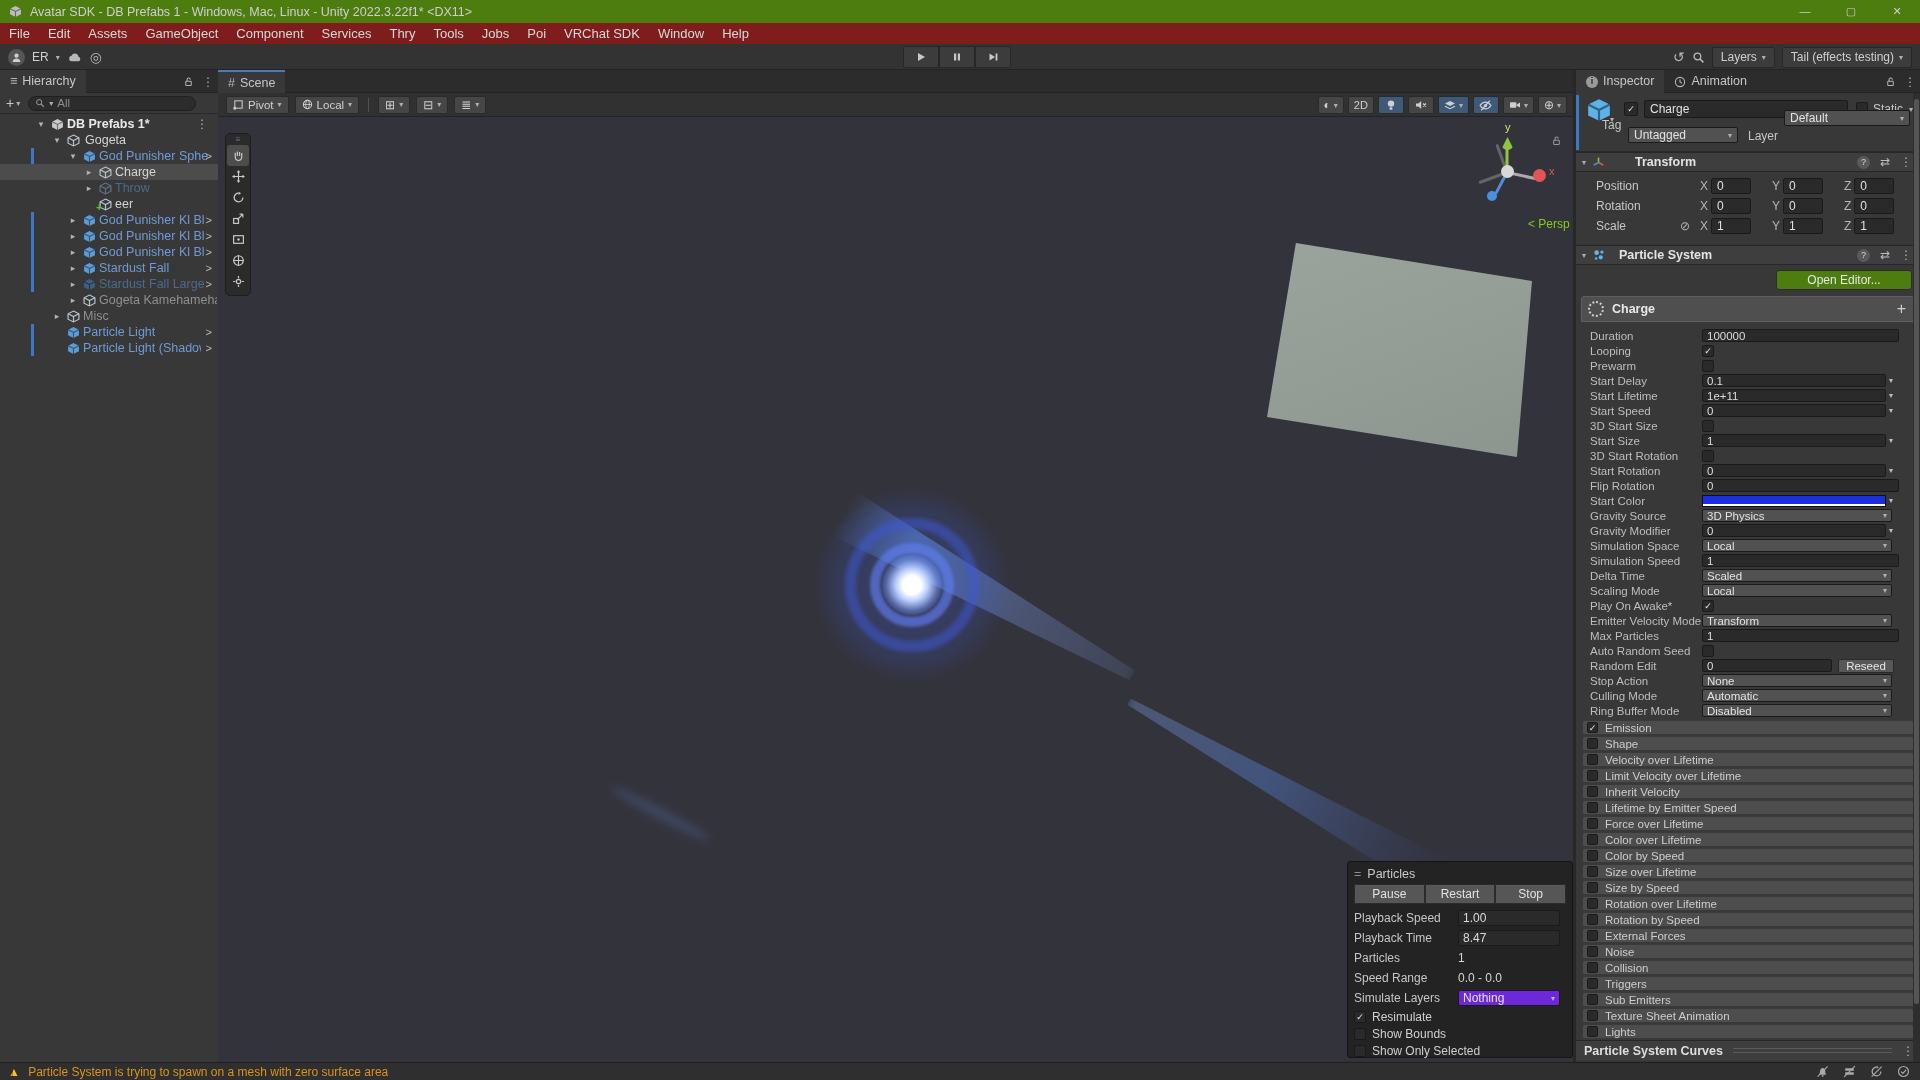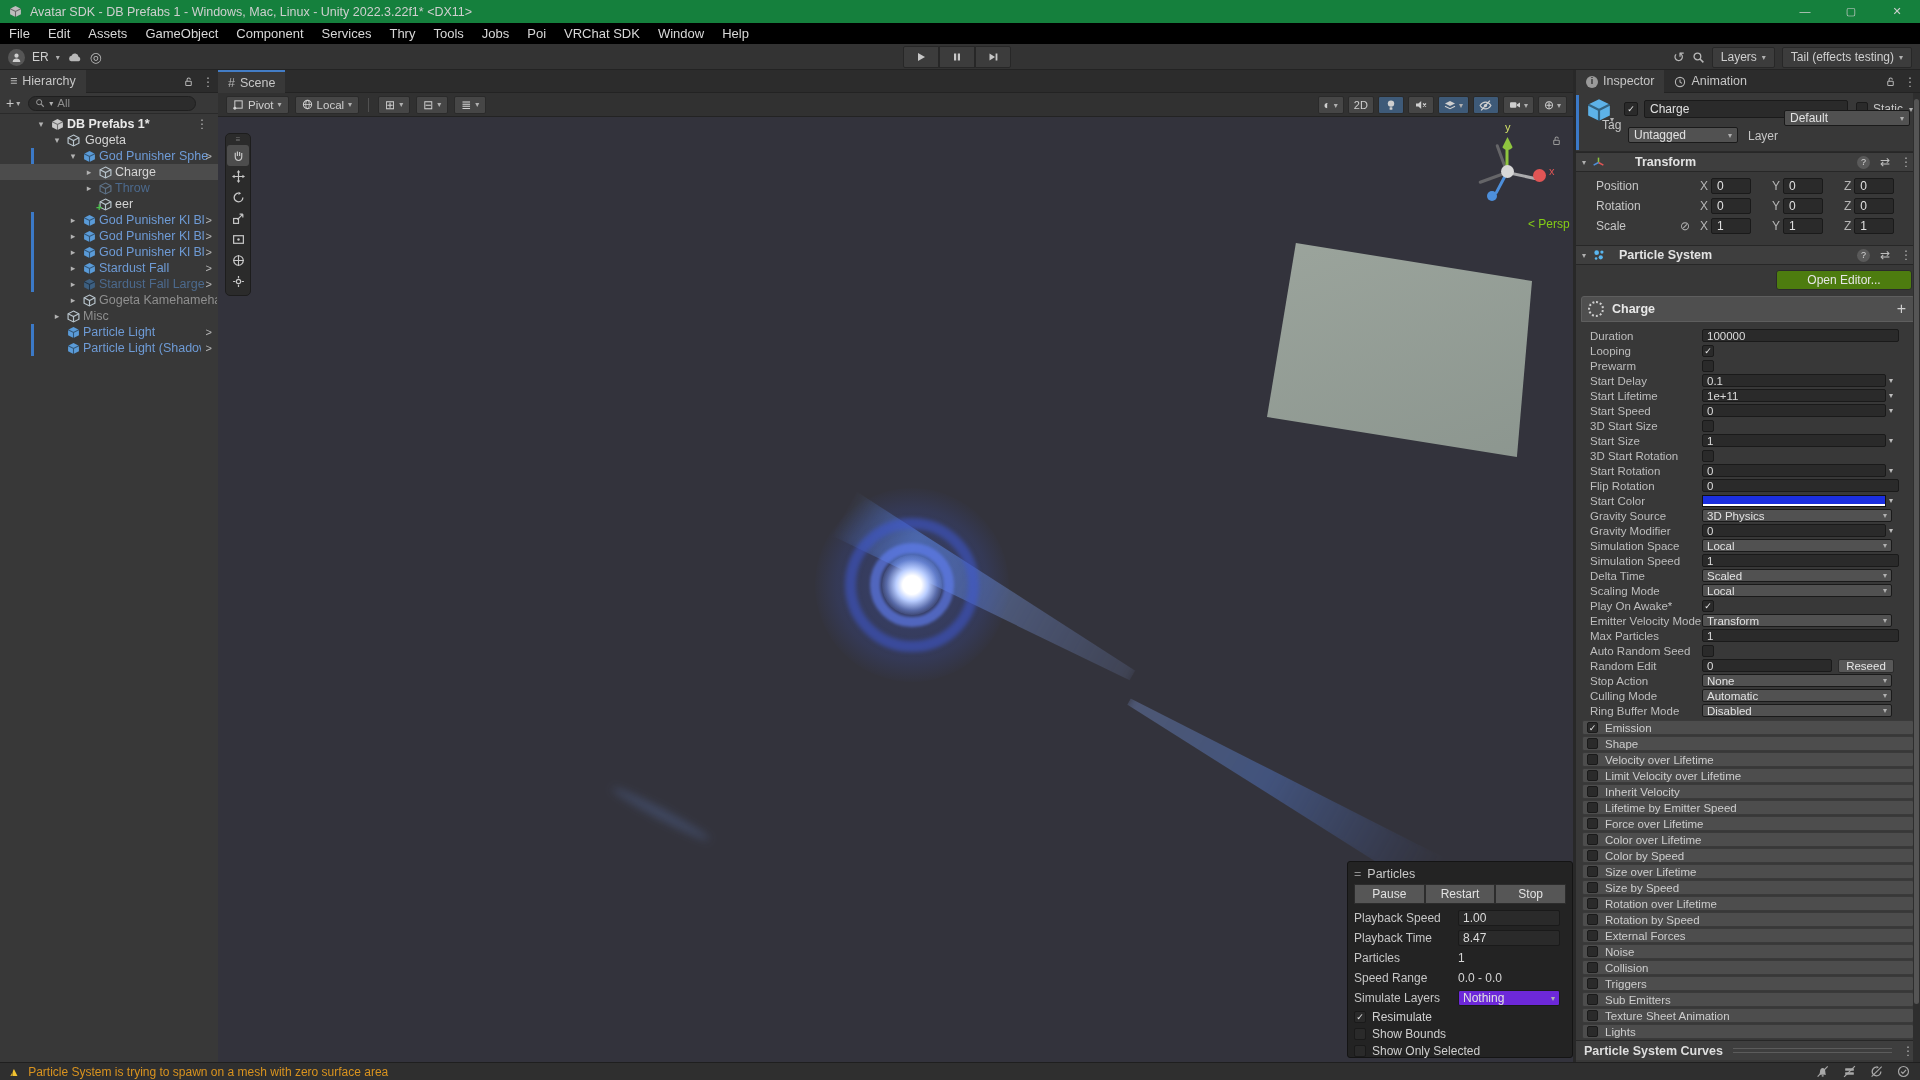--- a/index.html
+++ b/index.html
@@ -1,25 +1,25 @@
 <!DOCTYPE html>
 <html><head>
 <meta charset="utf-8">
 <style>
   * { box-sizing: border-box; margin:0; padding:0; }
   html,body { width:1920px; height:1080px; overflow:hidden; background:#282828;
     font-family:"Liberation Sans", sans-serif; color:#d2d2d2; }
   .abs { position:absolute; }
   
-  #titlebar { position:absolute; left:0; top:0; width:1920px; height:23px; background:#15803d;
+  #titlebar { position:absolute; left:0; top:0; width:1920px; height:23px; background:#4d7c0f;
     display:flex; align-items:center; font-size:12.5px; color:#cfcfcf; }
   #titlebar .uicon { margin:0 8px 0 9px; color:#bdbdbd; }
   #winbtns { position:absolute; right:0; top:0; height:23px; display:flex; }
   #winbtns span { width:46px; text-align:center; line-height:23px; font-size:11px; color:#cfcfcf; }
-  #menubar { position:absolute; left:0; top:23px; width:1920px; height:21px; background:#000000;
+  #menubar { position:absolute; left:0; top:23px; width:1920px; height:21px; background:#7f1d1d;
     display:flex; align-items:center; font-size:13px; color:#d8d8d8; }
   #menubar .mitem { padding:0 9px; line-height:21px; }
   #toolbar { position:absolute; left:0; top:44px; width:1920px; height:26px; background:#333333;
     border-bottom:1px solid #232323; }
   .tbgrp { position:absolute; top:0; height:26px; display:flex; align-items:center; gap:7px; }
   .avatar { width:17px; height:17px; border-radius:50%; background:#565656; display:inline-flex;
     align-items:center; justify-content:center; color:#cfcfcf; }
   .tbtxt { font-size:12px; color:#cfcfcf; }
   .caret { font-size:8px; color:#b0b0b0; }
   .tbbtn { height:21px; background:#3c3c3c; border:1px solid #272727; border-radius:2px;

